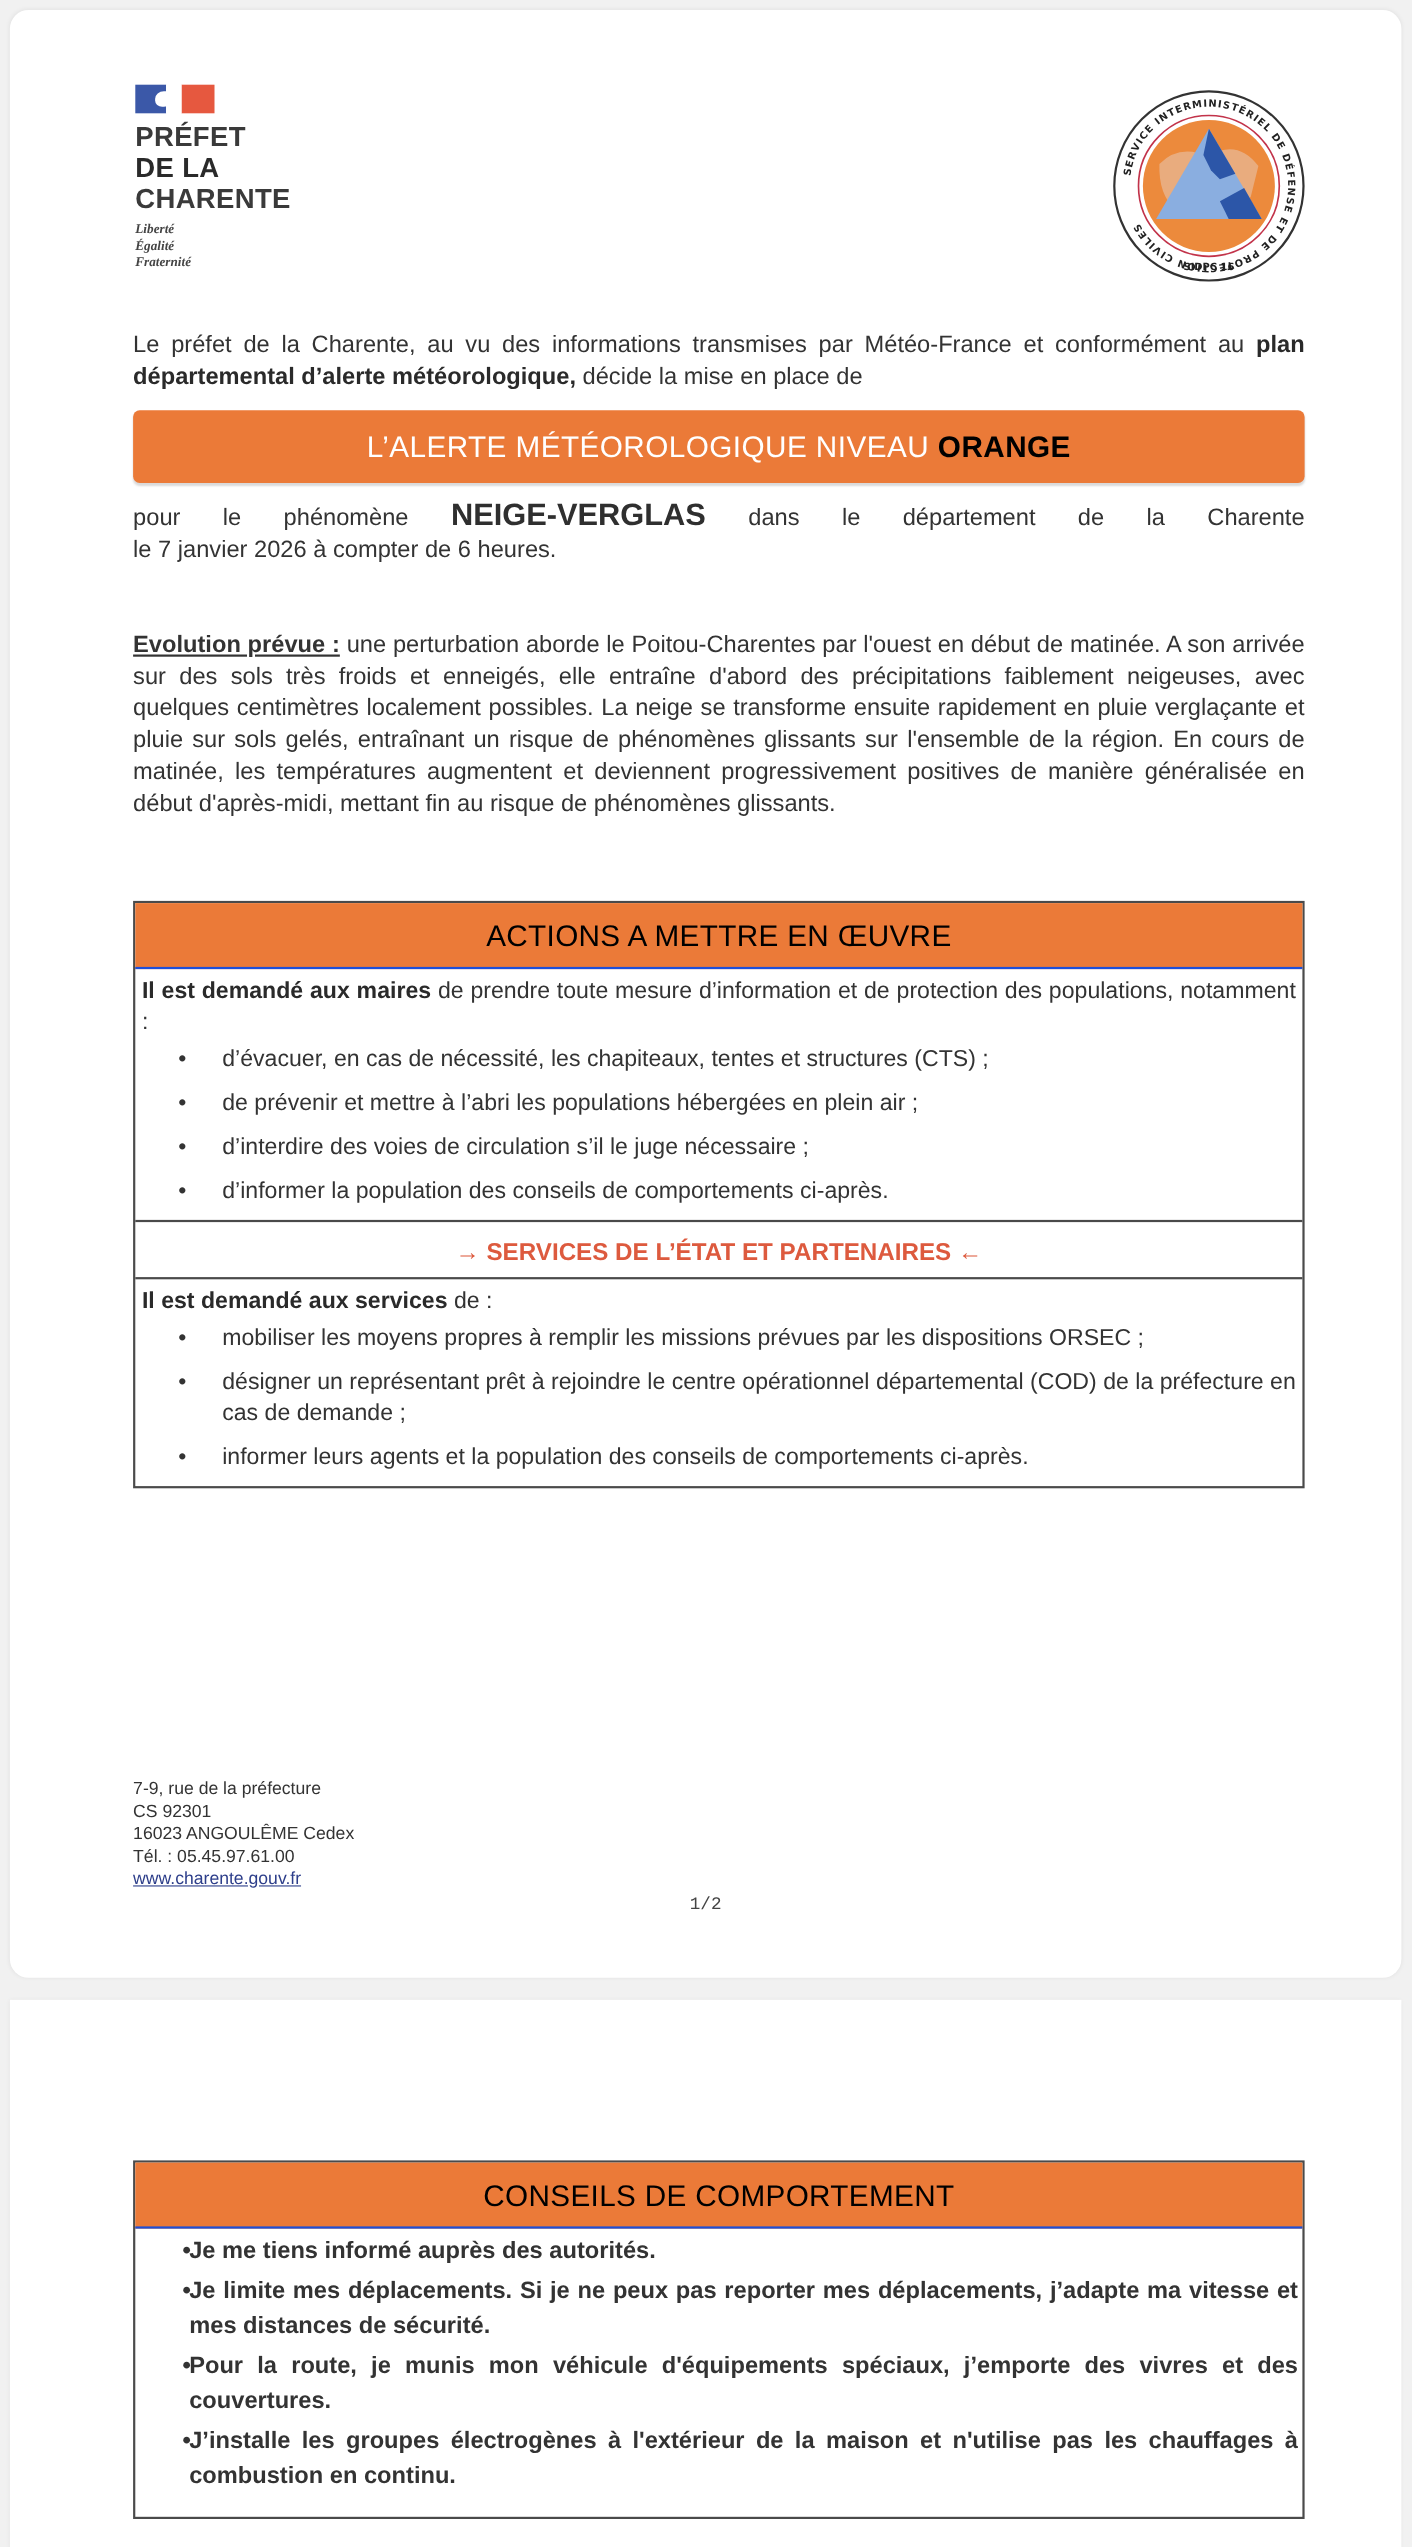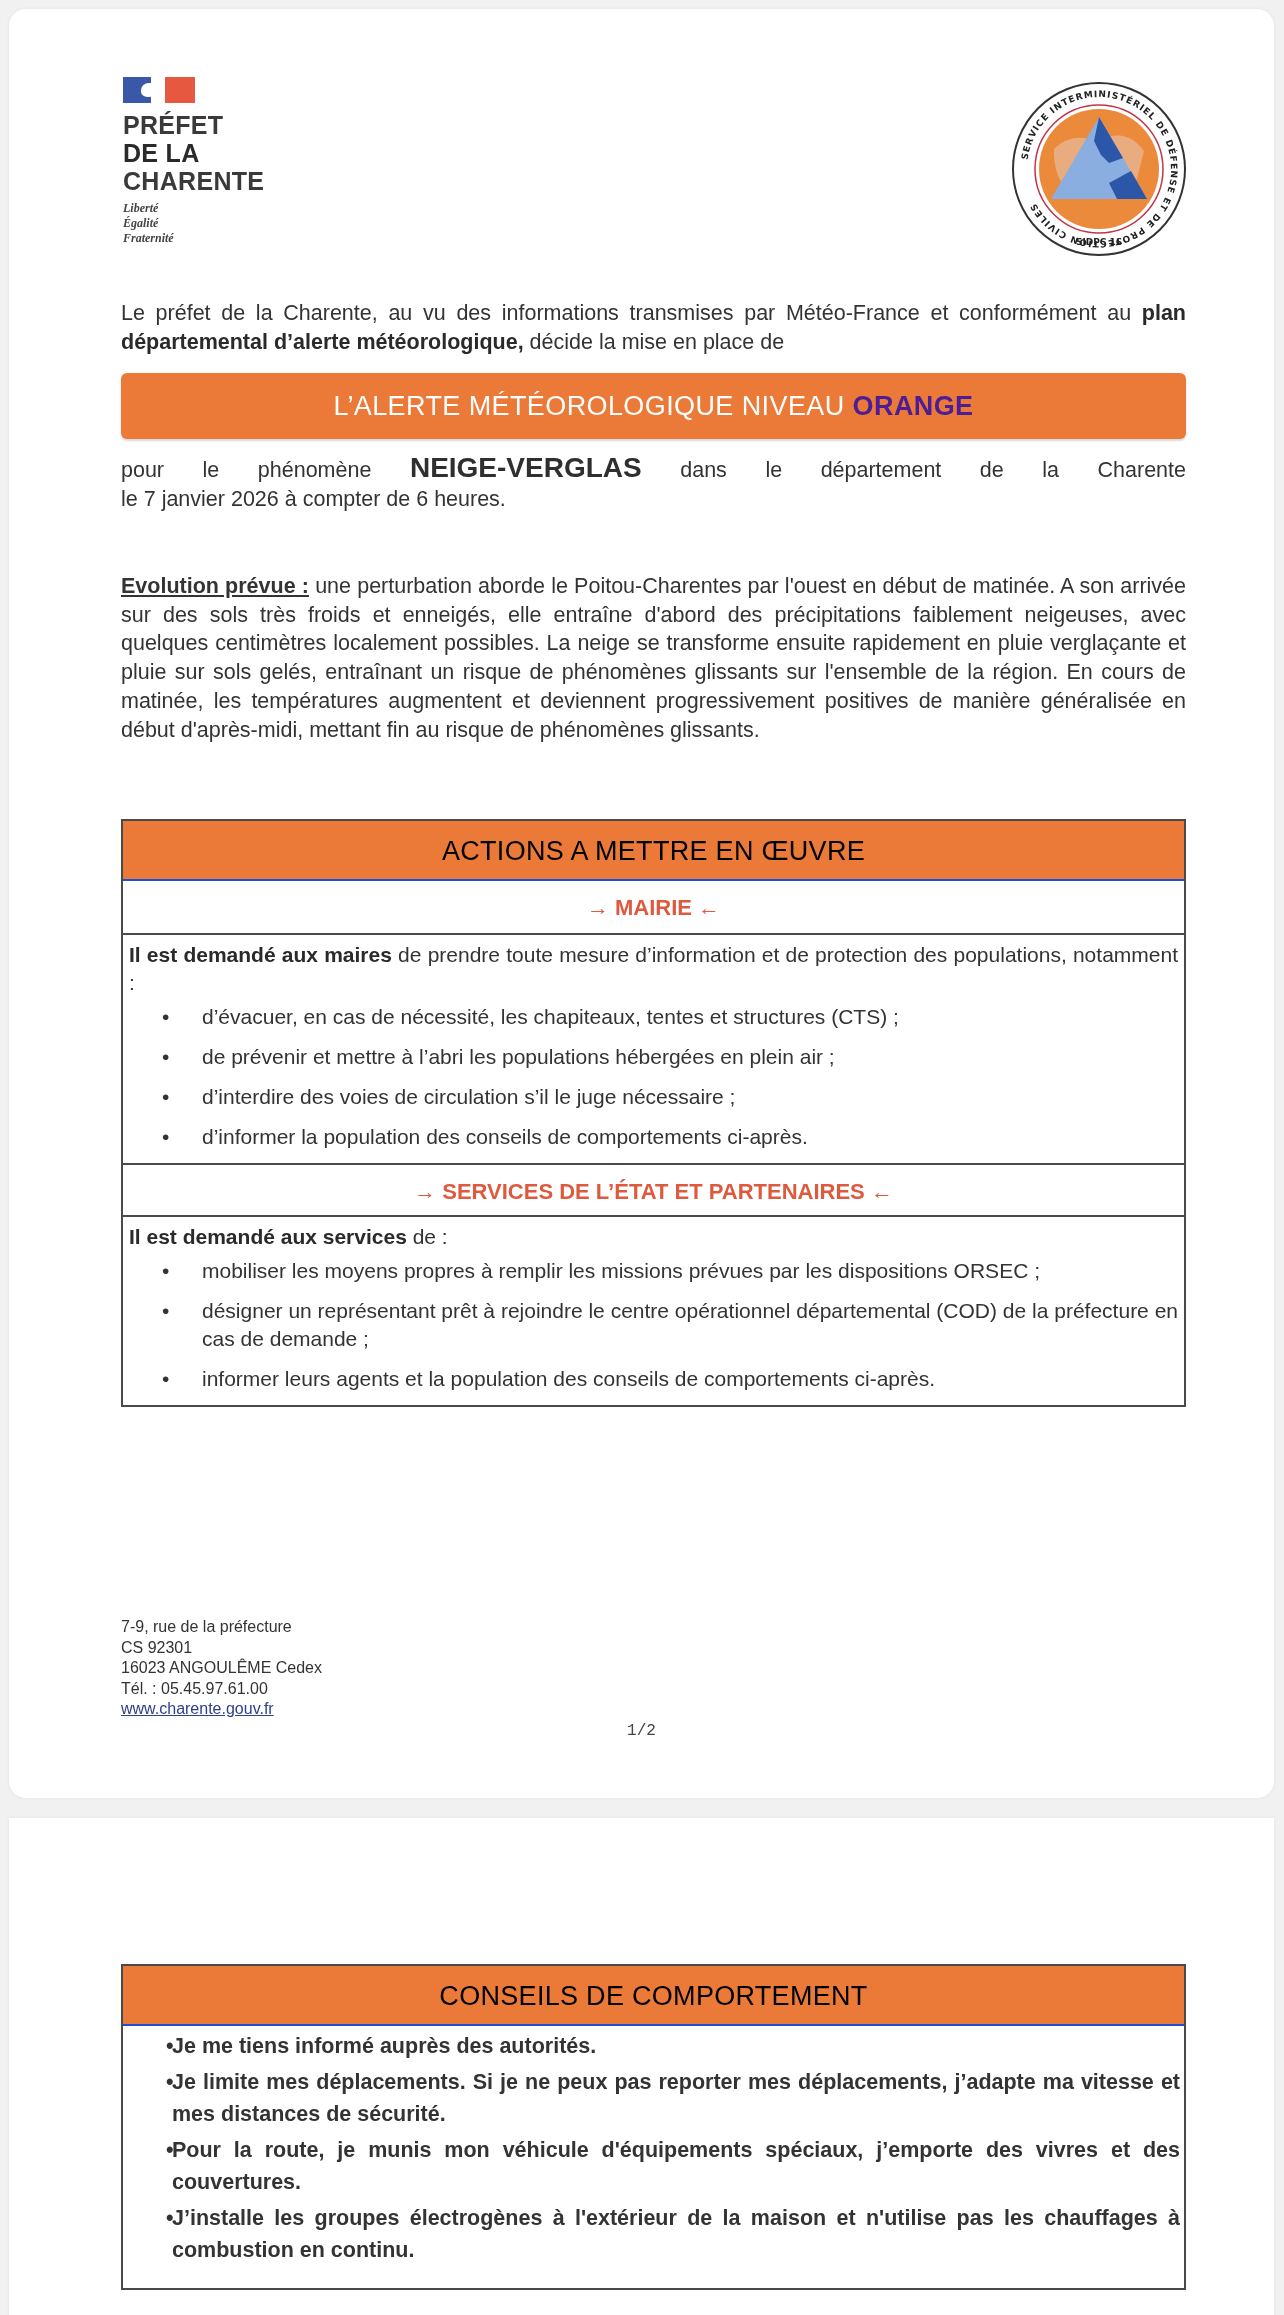--- a/index.html
+++ b/index.html
@@ -71,21 +71,21 @@
       position: absolute;
       left: 112px; width: 1065px; top: 364px; height: 66px;
       background: #eb7a38;
       border-radius: 6px;
       box-shadow: 0 2px 2px rgba(0,0,0,0.15);
       display: flex; align-items: center; justify-content: center;
       font-size: 27px;
       color: #ffffff;
       letter-spacing: 0.4px;
     }
-    .alert-banner .level { color: #4c1d95; font-weight: bold; margin-left: 8px; }
+    .alert-banner .level { color: #000000; font-weight: bold; margin-left: 8px; }
 
     .phenomene {
       position: absolute;
       left: 112px; width: 1065px; top: 444px;
       font-size: 21.5px;
       line-height: 29px;
       color: #333;
     }
     .phenomene .line1 { display: flex; justify-content: space-between; align-items: baseline; }
     .phenomene .phen-name { font-weight: bold; font-size: 28px; color: #2f2f2f; }
@@ -239,21 +239,20 @@
     <div>le 7 janvier 2026 à compter de 6 heures.</div>
   </div>
 
   <p class="evolution">
     <span class="evo-label">Evolution prévue :</span><span> une perturbation aborde le Poitou-Charentes par l'ouest en début de matinée. A son arrivée sur des sols très froids et enneigés, elle entraîne d'abord des précipitations faiblement neigeuses, avec quelques centimètres localement possibles. La neige se transforme ensuite rapidement en pluie verglaçante et pluie sur sols gelés, entraînant un risque de phénomènes glissants sur l'ensemble de la région. En cours de matinée, les températures augmentent et deviennent progressivement positives de manière généralisée en début d'après-midi, mettant fin au risque de phénomènes glissants.</span>
   </p>
 
   <div class="actions-box">
     <div class="section-header">ACTIONS A METTRE EN ŒUVRE</div>
 
-    <div class="sub-header">→ MAIRIE ←</div>
     <div class="block">
       <p class="lead"><b>Il est demandé aux maires</b><span> de prendre toute mesure d’information et de protection des populations, notamment :</span></p>
       <ul class="bullets">
         <li>d’évacuer, en cas de nécessité, les chapiteaux, tentes et structures (CTS) ;</li>
         <li>de prévenir et mettre à l’abri les populations hébergées en plein air ;</li>
         <li>d’interdire des voies de circulation s’il le juge nécessaire ;</li>
         <li>d’informer la population des conseils de comportements ci-après.</li>
       </ul>
     </div>
 

